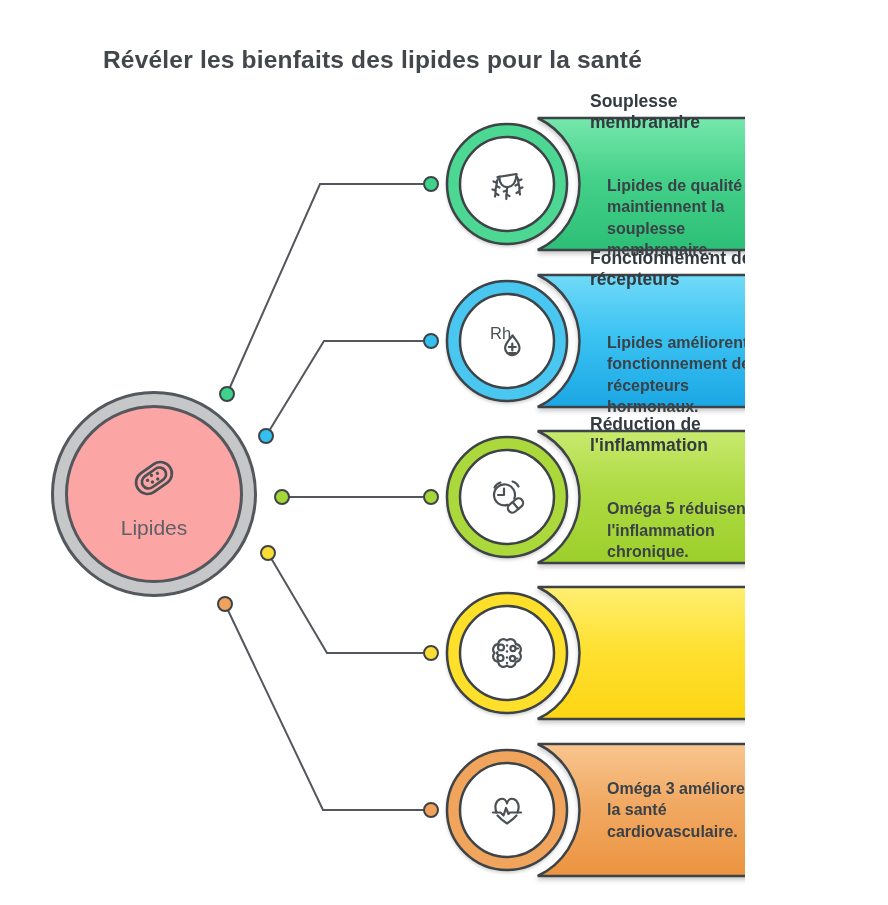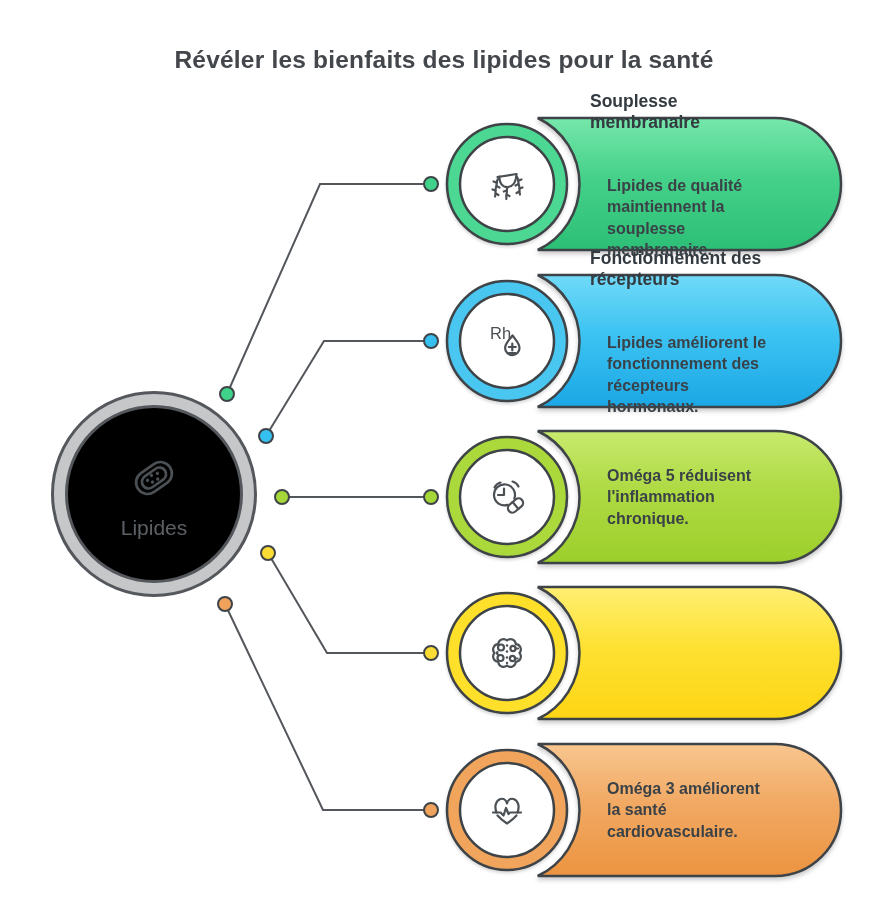--- a/index.html
+++ b/index.html
@@ -1,33 +1,33 @@
 <!DOCTYPE html>
 <html><head>
 <meta charset="utf-8">
 <style>
   html,body{margin:0;padding:0;background:#fff;}
   .canvas{
-    position:relative;width:888px;height:905px;background:#ffffff;overflow:hidden;
+    position:relative;width:745px;height:905px;background:#ffffff;overflow:hidden;
     font-family:"Liberation Sans", sans-serif;
   }
   .title{
     position:absolute;left:0;right:0;top:46px;text-align:center;margin:0;
     font-size:24.5px;font-weight:700;color:#43474b;letter-spacing:.2px;
   }
   .connectors{position:absolute;left:0;top:0;z-index:1;}
   .connectors polyline{stroke:#53575c;stroke-width:2;fill:none;}
   .connectors circle{stroke:#3e4347;stroke-width:2;}
   
   .hub{
     position:absolute;left:51px;top:391px;width:206px;height:206px;z-index:3;
     background:#c6c7c9;border:3px solid #54585c;border-radius:50%;box-sizing:border-box;
   }
   .hub-inner{
-    position:absolute;inset:11px;background:#000000;border:3px solid #54585c;border-radius:50%;
+    position:absolute;inset:11px;background:#fca5a5;border:3px solid #54585c;border-radius:50%;
     display:flex;flex-direction:column;align-items:center;justify-content:center;gap:9px;
   }
   .hub-label{font-size:21px;color:#5c6166;}
   
   .row{position:absolute;left:420px;width:440px;height:160px;z-index:2;}
   .row-art{position:absolute;left:0;top:0;}
   .pill{stroke:#3e4347;stroke-width:2.5;filter:drop-shadow(0 3px 2px rgba(70,70,70,0.28));}
   .ring{stroke:#3e4347;stroke-width:2.5;filter:drop-shadow(0 2px 1.5px rgba(70,70,70,0.22));}
   .ring-inner{stroke:#3e4347;stroke-width:2.5;}
   .icon path, .icon rect, .icon circle{stroke:#4b5055;stroke-width:2.2;fill:none;stroke-linecap:round;stroke-linejoin:round;}
@@ -160,20 +160,21 @@
         <path d="M29.5 8.5 Q33.5 9.5 35.5 13.5"></path>
         <path d="M31.3 25.6 A10.5 10.5 0 1 0 24.6 31.9"></path>
         <path d="M21 15.5 V22 H15"></path>
         <g transform="rotate(-40 32.5 32.5)">
           <rect class="wfill" x="24" y="28" width="17" height="9" rx="4.5"></rect>
           <path d="M32.5 28 V37"></path>
         </g>
       </g>
     </svg>
     <div class="row-text">
+      <h2>Réduction de l'inflammation</h2>
       <p>Oméga 5 réduisent l'inflammation chronique.</p>
     </div>
   </div>
 
   <div class="row" style="top:573px">
     <svg class="row-art" width="440" height="160" viewBox="0 0 440 160">
       <defs>
         <linearGradient id="grad3" x1="0" y1="0" x2="0" y2="1">
           <stop offset="0" stop-color="#ffef72"></stop>
             <stop offset="0.45" stop-color="#fee133"></stop>

